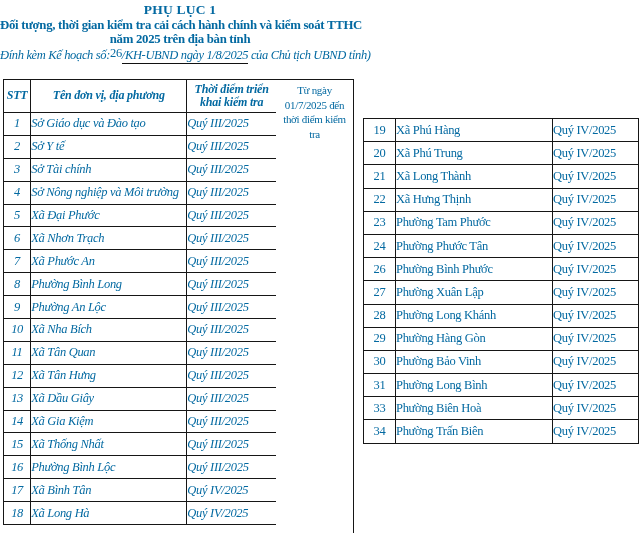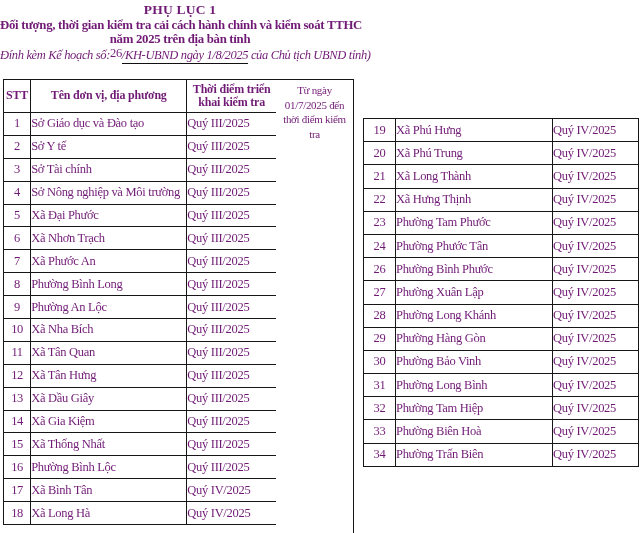--- a/index.html
+++ b/index.html
@@ -1,39 +1,39 @@
 <!DOCTYPE html>
 <html><head>
 <meta charset="utf-8">
 <style>
   html,body{margin:0;padding:0;}
   #page{
     position:relative;width:640px;height:533px;background:#ffffff;
     overflow:hidden;font-family:"Liberation Serif","DejaVu Serif",serif;
-    color:#701a75;
+    color:#0369a1;
   }
   
   .doc-header{position:absolute;left:0;top:3px;width:360px;text-align:center;line-height:14.5px;}
   .doc-header div{white-space:nowrap;}
   .h-bold{font-weight:bold;font-size:12.8px;letter-spacing:-0.3px;}
   .h-title{font-weight:bold;font-size:13.5px;letter-spacing:0.2px;}
   .h-attach{font-style:italic;font-size:12.5px;letter-spacing:-0.35px;margin-top:1px;}
   .h-attach .plain-num{font-style:normal;position:relative;top:-1.5px;}
   .h-attach .underl{border-bottom:1.5px solid #111;padding-bottom:1px;}
   
   table.doc-table{border-collapse:collapse;table-layout:fixed;position:absolute;}
   table.doc-table td,table.doc-table th{
     border:1.5px solid #161616;font-size:12.5px;font-weight:normal;
     letter-spacing:-0.3px;vertical-align:middle;padding:0;overflow:hidden;
   }
   table.doc-table th{font-weight:bold;font-size:12px;line-height:13.5px;letter-spacing:-0.2px;padding:1px 2px;}
   td.c-stt{text-align:center;}
   td.c-unit{text-align:left;padding-left:6px;white-space:nowrap;}
   td.c-time{text-align:left;white-space:nowrap;}
-  #left-table{left:3px;top:79px;width:274px;}
+  #left-table{left:3px;top:79px;width:274px;font-style:italic;}
   #left-table td{height:21.9px;}
   #left-table th{height:30px;}
   #right-table{left:363px;top:118px;width:246px;}
   #right-table td{height:22.2px;}
   
   #period-col{
     position:absolute;left:276px;top:79px;width:78px;height:454px;
     border-top:1.5px solid #161616;border-right:1.5px solid #161616;
     box-sizing:border-box;background:#fff;
   }
@@ -190,21 +190,21 @@
   <table class="doc-table" id="right-table">
     <colgroup>
         <col style="width:32px">
         <col style="width:157px">
         <col style="width:86px">
       </colgroup>
     <tbody>
 
         <tr>
           <td class="c-stt">19</td>
-          <td class="c-unit">Xã Phú Hưng</td>
+          <td class="c-unit">Xã Phú Hàng</td>
           <td class="c-time">Quý IV/2025</td>
         </tr>
 
         <tr>
           <td class="c-stt">20</td>
           <td class="c-unit">Xã Phú Trung</td>
           <td class="c-time">Quý IV/2025</td>
         </tr>
 
         <tr>
@@ -261,25 +261,20 @@
           <td class="c-unit">Phường Bảo Vinh</td>
           <td class="c-time">Quý IV/2025</td>
         </tr>
 
         <tr>
           <td class="c-stt">31</td>
           <td class="c-unit">Phường Long Bình</td>
           <td class="c-time">Quý IV/2025</td>
         </tr>
 
-        <tr>
-          <td class="c-stt">32</td>
-          <td class="c-unit">Phường Tam Hiệp</td>
-          <td class="c-time">Quý IV/2025</td>
-        </tr>
 
         <tr>
           <td class="c-stt">33</td>
           <td class="c-unit">Phường Biên Hoà</td>
           <td class="c-time">Quý IV/2025</td>
         </tr>
 
         <tr>
           <td class="c-stt">34</td>
           <td class="c-unit">Phường Trấn Biên</td>

